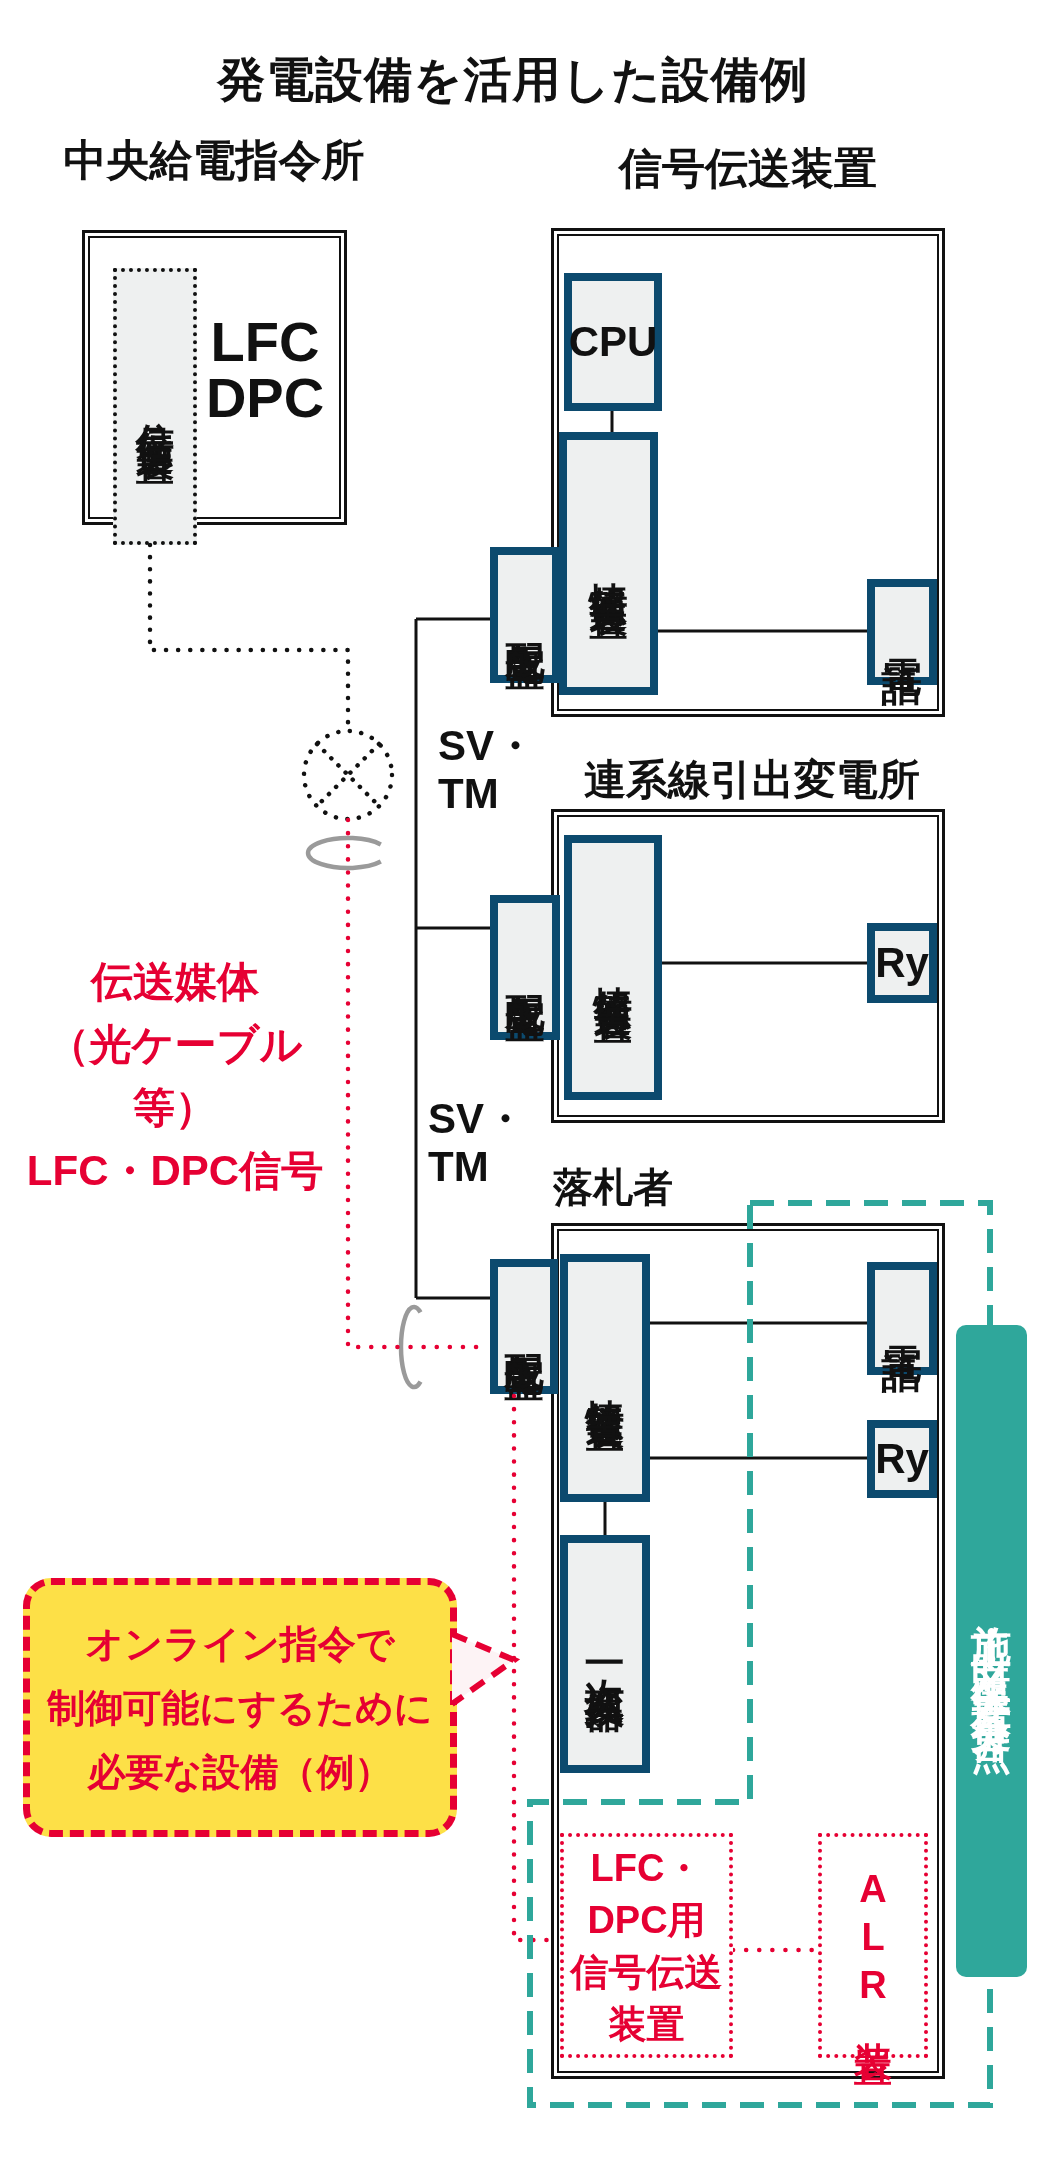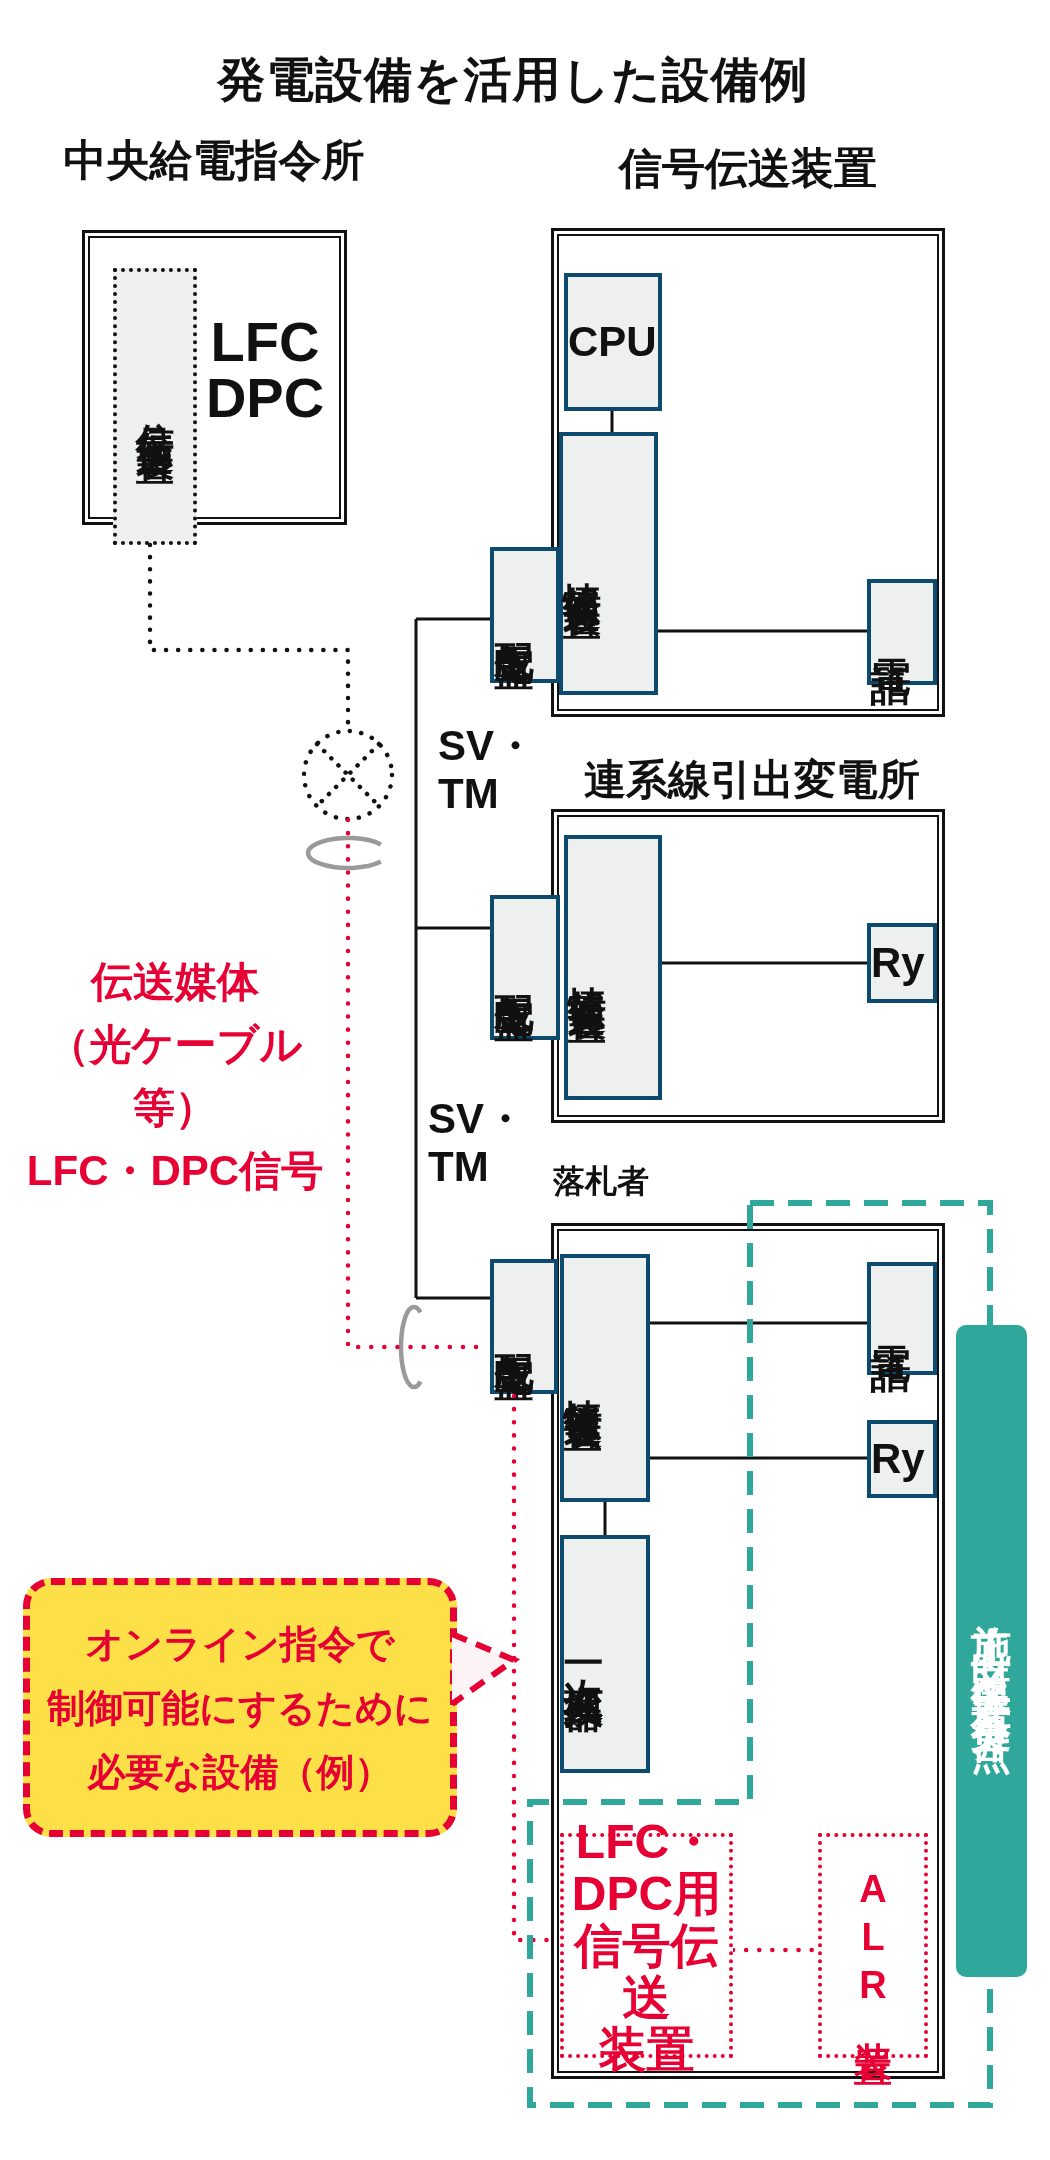--- a/index.html
+++ b/index.html
@@ -6,22 +6,22 @@
   .canvas{
     position:relative;width:1050px;height:2160px;background:#ffffff;
     font-family:"Liberation Sans",sans-serif;color:#111;overflow:hidden;border-radius:12px;
   }
   .lbl{position:absolute;font-weight:bold;white-space:pre-line;color:#111;}
   .center{text-align:center;}
   
   .dbox{position:absolute;border:3px solid #111;background:#fff;}
   .dbox::after{content:"";position:absolute;inset:3px;border:2px solid #111;pointer-events:none;}
   
-  .gbox{position:absolute;background:#eef0f0;border:4px solid #0c4a6e;
-        display:flex;align-items:center;box-sizing:border-box;}
+  .gbox{position:absolute;background:#eef0f0;border:8px solid #0c4a6e;
+        display:flex;align-items:center;justify-content:center;box-sizing:border-box;}
   .vtext{writing-mode:vertical-rl;text-orientation:upright;font-weight:bold;line-height:1;}
   .htext{font-weight:bold;}
   svg.overlay{position:absolute;left:0;top:0;z-index:20;}
   .zlow{z-index:5;}
   .ztop{z-index:30;}
   
   .dotbox{position:absolute;background:#eef0f0;border:4px dotted #111;
           display:flex;align-items:center;justify-content:center;box-sizing:border-box;}
   
   .redbox{position:absolute;border:4px dotted #e60033;background:#fff;
@@ -38,21 +38,21 @@
 </head>
 <body>
 
 <div class="canvas">
 
   <div class="lbl center zlow" style="left:0;top:48;width:1026px;font-size:48px;letter-spacing:1px;top:48px;">発電設備を活用した設備例</div>
 
   <div class="lbl center zlow" style="left:54px;top:132px;width:320px;font-size:43px;">中央給電指令所</div>
   <div class="lbl center zlow" style="left:588px;top:140px;width:320px;font-size:43px;">信号伝送装置</div>
   <div class="lbl center zlow" style="left:552px;top:752px;width:400px;font-size:42px;">連系線引出変電所</div>
-  <div class="lbl zlow" style="left:553px;top:1160px;width:200px;font-size:32px;">落札者</div>
+  <div class="lbl zlow" style="left:553px;top:1160px;width:200px;font-size:40px;">落札者</div>
 
   <div class="lbl zlow" style="left:438px;top:722px;font-size:42px;line-height:48px;">SV・
 TM</div>
   <div class="lbl zlow" style="left:428px;top:1095px;font-size:42px;line-height:48px;">SV・
 TM</div>
 
   <div class="lbl center zlow" style="left:10px;top:950px;width:330px;font-size:42px;line-height:63px;color:#e60033;">伝送媒体
 （光ケーブル等）
 LFC・DPC信号</div>
 
@@ -142,21 +142,21 @@
       <path d="M514 1396 V1940 H558"></path>
       <path d="M733 1950 H818"></path>
     </g>
 
     <path d="M452 1634 L514 1660 L452 1704" fill="#fdf3f5" stroke="#e60033" stroke-width="6" stroke-dasharray="16 10"></path>
 
     <path d="M750 1203 H990 V2105 H530 V1802 H750 Z" stroke="#2fa79b" stroke-width="6" fill="none" stroke-dasharray="24 14"></path>
   </svg>
 
   <div class="redbox ztop" style="left:560px;top:1833px;width:173px;height:225px;">
-    <span class="redtext" style="font-size:48px;line-height:52px;">LFC・
+    <span class="redtext" style="font-size:38px;line-height:52px;">LFC・
 DPC用
 信号伝送
 装置</span>
   </div>
   <div class="redbox ztop" style="left:818px;top:1833px;width:110px;height:225px;">
     <span class="vtext redtext" style="font-size:38px;letter-spacing:6px;">ALR装置</span>
   </div>
 
   <div class="banner ztop" style="left:956px;top:1325px;width:71px;height:652px;">
     <span class="vtext" style="font-size:40px;">施工・財産・保安責任分界点</span>

